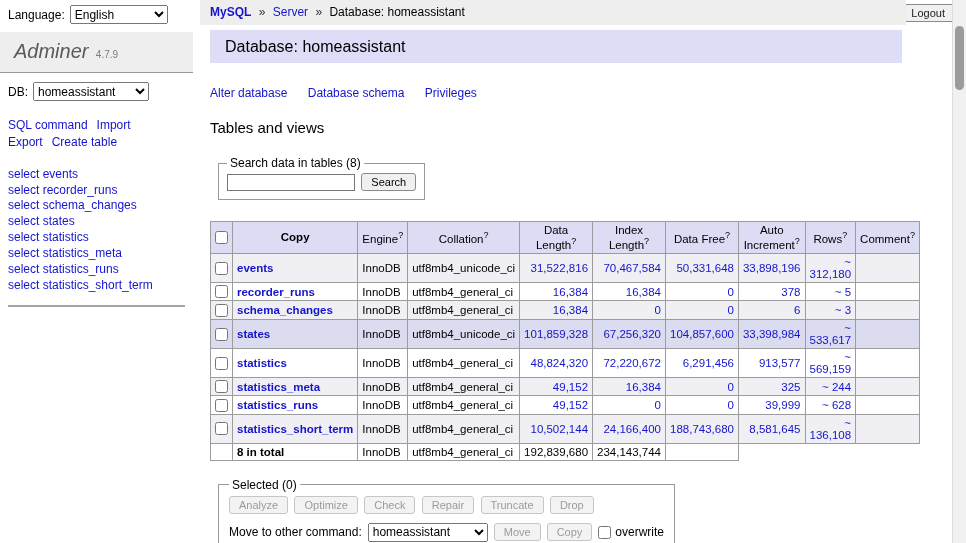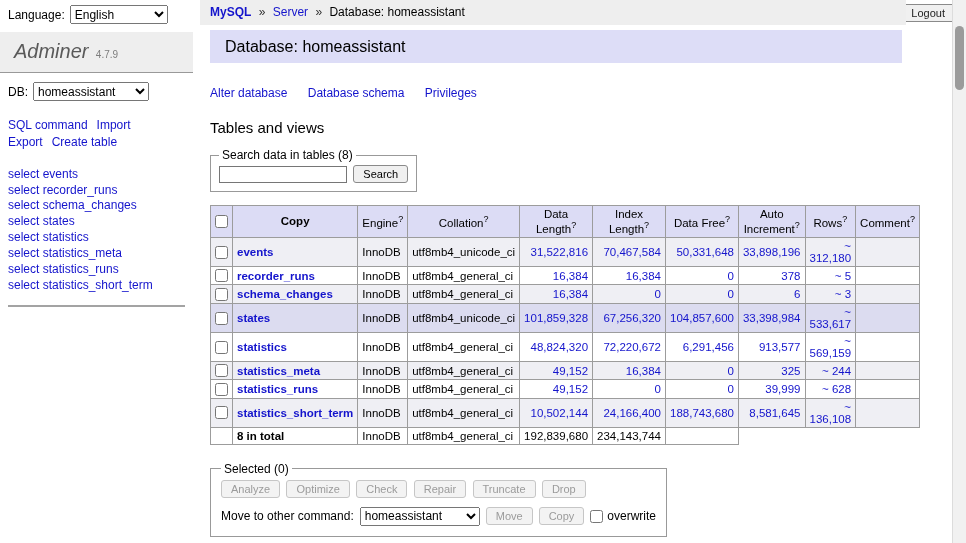--- a/index.html
+++ b/index.html
@@ -51,21 +51,21 @@
   .main { position:absolute; left:210px; top:30px; width:692px; }
   .page-title {
     margin:0; background:var(--title-bg,#ddddf7);
     font-size:16px; font-weight:normal; height:33px; line-height:33px;
     padding:0 15px; white-space:nowrap;
   }
   .top-links { margin:23px 0 0; }
   .top-links a, .bottom-links a, .routine-links a { margin-right:17px; }
   .section-title { font-size:15px; font-weight:normal; margin:19px 0 12px; }
 
-  fieldset { border:1px solid #999; margin:0; padding:3px 8px 8px; display:inline-block; }
+  fieldset { border:1px solid #999; margin:8px; padding:3px 8px 8px; display:inline-block; }
   legend { font-size:12px; padding:0 3px; }
   .search-fs input[type="text"] { width:128px; height:17px; border:1px solid #767676; font-size:12px; padding:0 3px; }
   .search-fs button, .action-btn {
     font-size:11px; font-family:inherit; padding:2px 9px;
     background:#f0f0f0; border:1px solid #8a8a8a; border-radius:3px; cursor:pointer;
   }
   .search-fs button { margin-left:3px; }
 
   
   .db-table { border-collapse:collapse; font-size:11.5px; margin-top:13px; }

